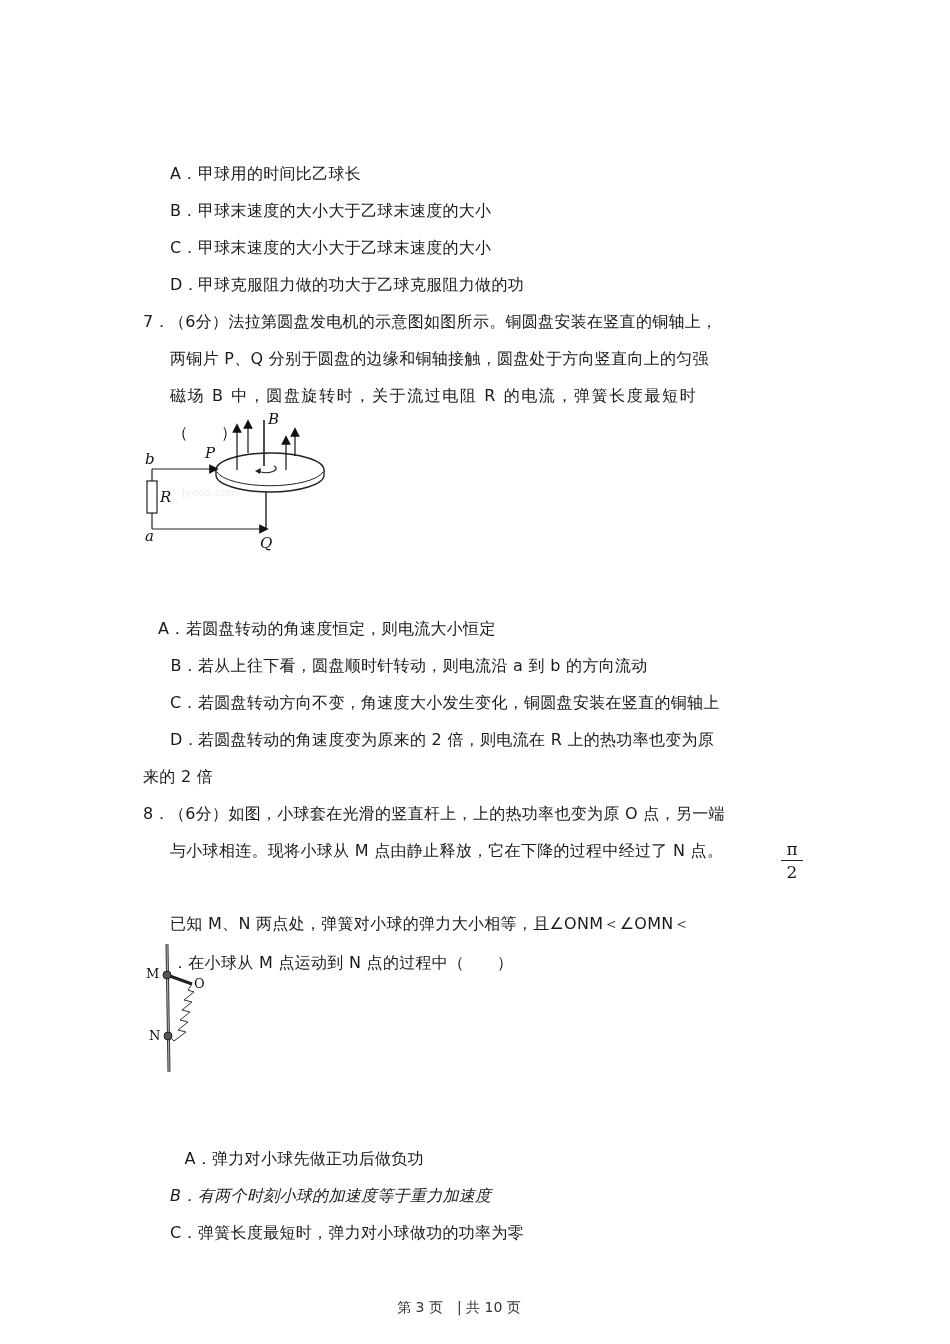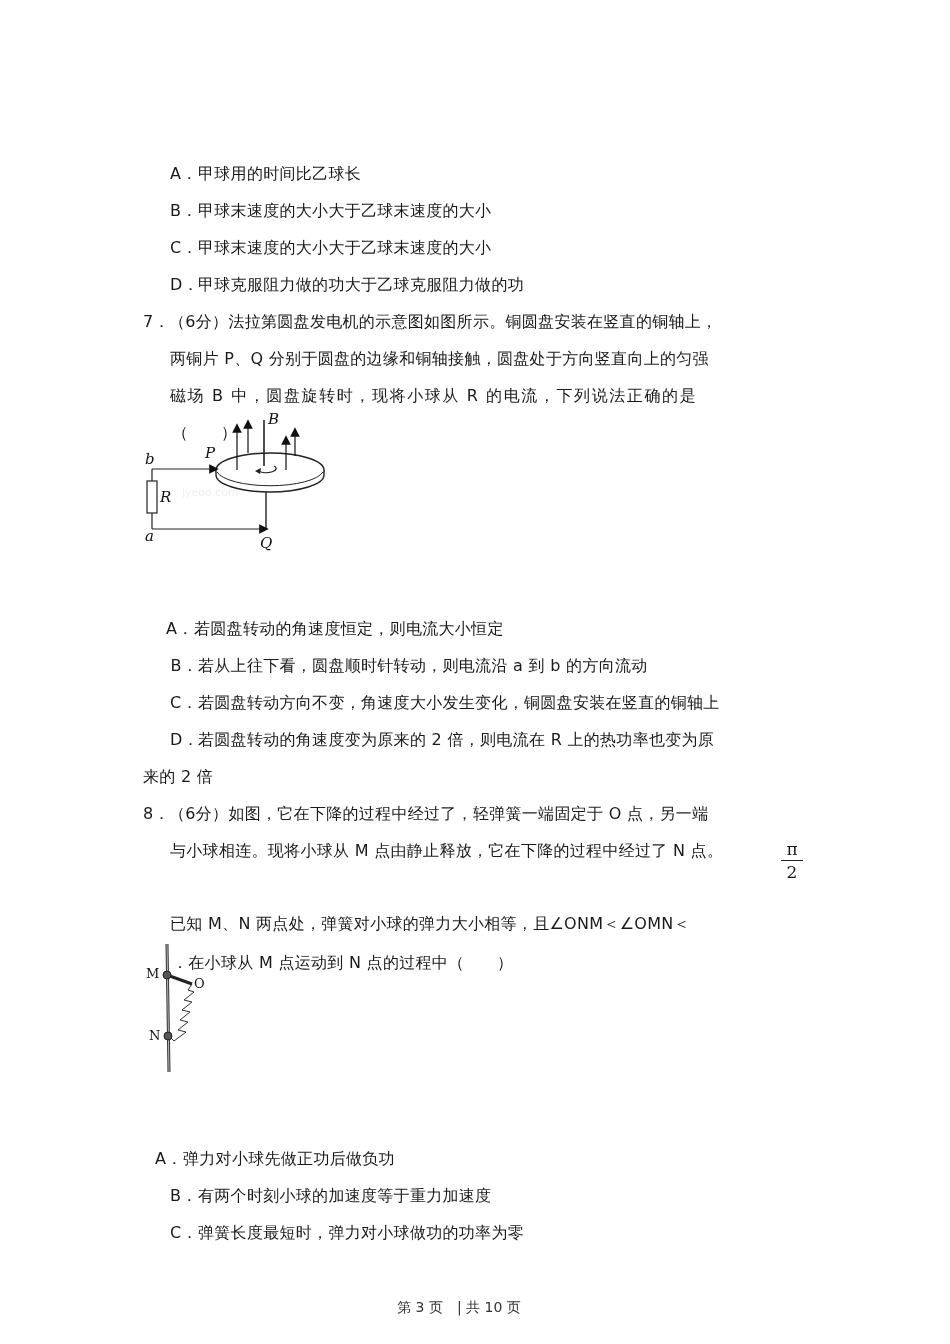--- a/index.html
+++ b/index.html
@@ -30,21 +30,21 @@
   <div class="line" style="top:228px; left:170px;text-align:right;">
     <span class="opt-label">D．</span><span>甲球克服阻力做的功大于乙球克服阻力做的功</span>
   </div>
 </div>
 
 <div>
   <div class="line" style="top:265px; left:143px;">
     <span class="qnum">7．</span><span>（6分）法拉第圆盘发电机的示意图如图所示。铜圆盘安装在竖直的铜轴上，</span>
   </div>
   <div class="line" style="top:302px; left:170px;">两铜片 P、Q 分别于圆盘的边缘和铜轴接触，圆盘处于方向竖直向上的匀强</div>
-  <div class="line" style="top:339px; left:170px; letter-spacing:1.6px;">磁场 B 中，圆盘旋转时，现将小球从 R 的电流，下列说法正确的是</div>
+  <div class="line" style="top:339px; left:170px; letter-spacing:1.6px;">磁场 B 中，圆盘旋转时，关于流过电阻 R 的电流，弹簧长度最短时</div>
   <div class="line" style="top:376px; left:172px;">（　　）</div>
 
   <svg class="fig" style="top:408px; left:140px;" width="200" height="145" viewBox="0 0 200 145">
     <defs>
       <marker id="arr" markerWidth="8" markerHeight="8" refX="4" refY="4" orient="auto">
         <path d="M0,0 L8,4 L0,8 z" fill="#111"></path>
       </marker>
     </defs>
 
     <ellipse cx="130" cy="62" rx="54" ry="17" fill="#fff" stroke="#222" stroke-width="1.4"></ellipse>
@@ -70,38 +70,38 @@
 
     <text x="5" y="56" font-family="DejaVu Serif, serif" font-style="italic" font-size="15" fill="#111">b</text>
     <text x="5" y="133" font-family="DejaVu Serif, serif" font-style="italic" font-size="15" fill="#111">a</text>
     <text x="20" y="94" font-family="DejaVu Serif, serif" font-style="italic" font-size="15" fill="#111">R</text>
     <text x="65" y="50" font-family="DejaVu Serif, serif" font-style="italic" font-size="15" fill="#111">P</text>
     <text x="120" y="140" font-family="DejaVu Serif, serif" font-style="italic" font-size="15" fill="#111">Q</text>
     <text x="128" y="16" font-family="DejaVu Serif, serif" font-style="italic" font-size="15" fill="#111">B</text>
     <text x="42" y="88" font-family="DejaVu Sans, sans-serif" font-size="11" fill="#eeeeee">jyeoo.com</text>
   </svg>
 
-  <div class="line" style="top:572px; left:166px;">
+  <div class="line" style="top:572px; left:158px;">
     <span class="opt-label">A．</span><span>若圆盘转动的角速度恒定，则电流大小恒定</span>
   </div>
   <div class="line" style="top:609px; left:170px;text-align:right;">
     <span class="opt-label">B．</span><span>若从上往下看，圆盘顺时针转动，则电流沿 a 到 b 的方向流动</span>
   </div>
   <div class="line" style="top:646px; left:170px;">
     <span class="opt-label">C．</span><span>若圆盘转动方向不变，角速度大小发生变化，铜圆盘安装在竖直的铜轴上</span>
   </div>
   <div class="line" style="top:683px; left:170px;">
     <span class="opt-label">D．</span><span>若圆盘转动的角速度变为原来的 2 倍，则电流在 R 上的热功率也变为原</span>
   </div>
   <div class="line" style="top:720px; left:143px;">来的 2 倍</div>
 </div>
 
 <div>
   <div class="line" style="top:757px; left:143px;">
-    <span class="qnum">8．</span><span>（6分）如图，它在下降的过程中经过了，轻弹簧一端固定于 O 点，另一端</span>
+    <span class="qnum">8．</span><span>（6分）如图，小球套在光滑的竖直杆上，上的热功率也变为原 O 点，另一端</span>
   </div>
   <div class="line" style="top:794px; left:170px;">与小球相连。现将小球从 M 点由静止释放，它在下降的过程中经过了 N 点。</div>
   <div class="line" style="top:867px; left:170px;">已知 M、N 两点处，弹簧对小球的弹力大小相等，且∠ONM＜∠OMN＜</div>
   <div class="frac" style="top:838px; left:781px;">
     <span class="num">π</span>
     <span class="den">2</span>
   </div>
   <div class="line" style="top:906px; left:172px;">．在小球从 M 点运动到 N 点的过程中（　　）</div>
 
   <svg class="fig" style="top:942px; left:140px;" width="80" height="135" viewBox="0 0 80 135">
@@ -111,24 +111,24 @@
     <line x1="27" y1="33" x2="52" y2="42" stroke="#222" stroke-width="3"></line>
 
     <path d="M52,42 L48,48 L54,50 L44,58 L52,60 L42,68 L50,70 L40,78 L48,80 L38,88 L46,90 L34,99 L29,94" fill="none" stroke="#333" stroke-width="1"></path>
     <circle cx="27" cy="33" r="4" fill="#555" stroke="#222"></circle>
     <circle cx="28" cy="94" r="4" fill="#555" stroke="#222"></circle>
     <text x="6" y="36" font-family="DejaVu Serif, serif" font-size="13" fill="#111">M</text>
     <text x="54" y="46" font-family="DejaVu Serif, serif" font-size="13" fill="#111">O</text>
     <text x="9" y="98" font-family="DejaVu Serif, serif" font-size="13" fill="#111">N</text>
   </svg>
 
-  <div class="line" style="top:1102px; left:155px;">
+  <div class="line" style="top:1102px; left:184px;text-align:right;">
     <span class="opt-label">A．</span><span>弹力对小球先做正功后做负功</span>
   </div>
-  <div class="line" style="top:1139px; left:170px;">
+  <div class="line" style="top:1139px; left:170px;font-style:italic;">
     <span class="opt-label">B．</span><span>有两个时刻小球的加速度等于重力加速度</span>
   </div>
   <div class="line" style="top:1176px; left:170px;">
     <span class="opt-label">C．</span><span>弹簧长度最短时，弹力对小球做功的功率为零</span>
   </div>
 </div>
 
 <div class="footer">第 3 页　| 共 10 页</div>
 
 </body></html>

